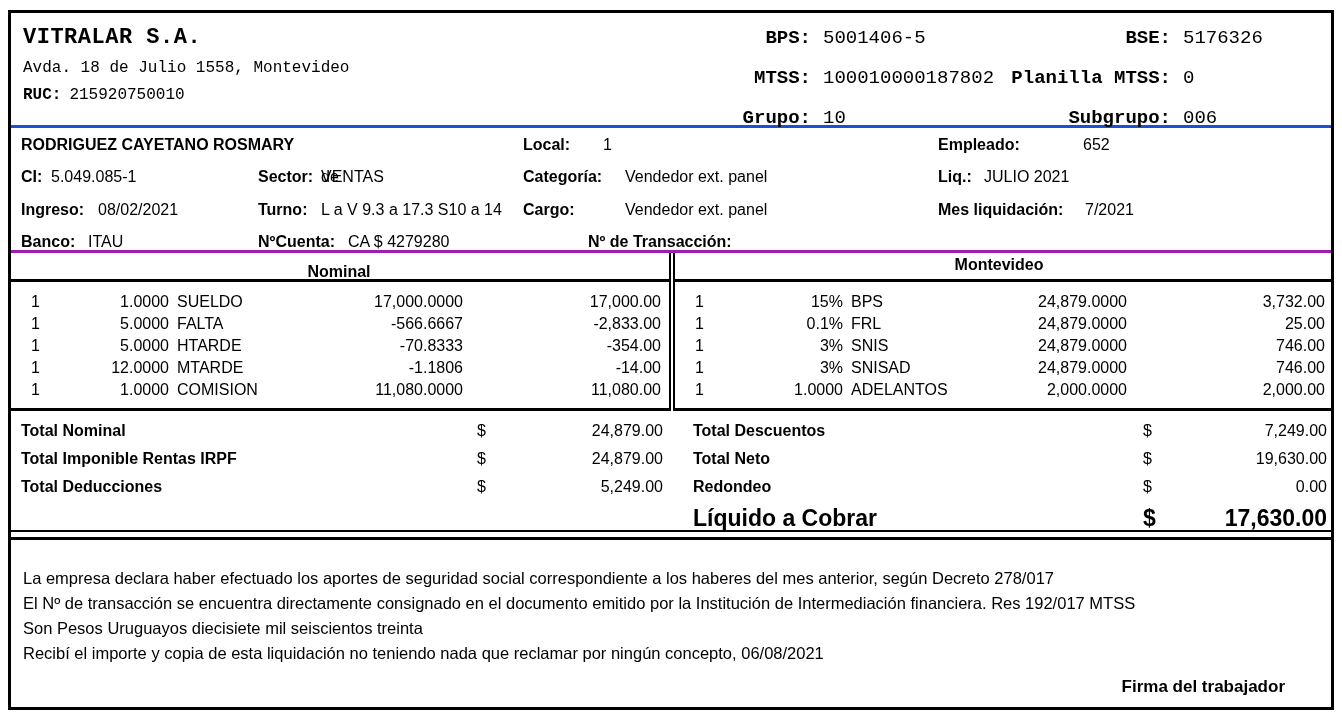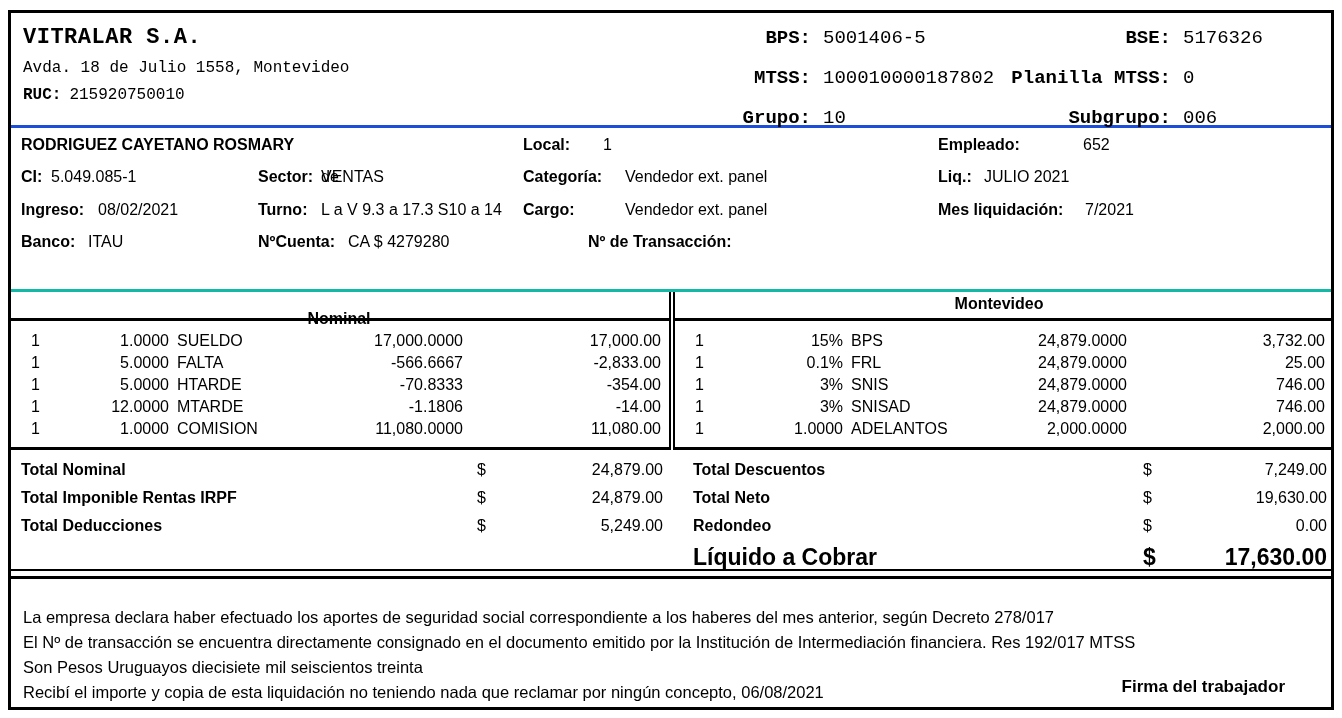--- a/index.html
+++ b/index.html
@@ -23,26 +23,26 @@
   .co-ruc .val{margin-left:8px;}
   .registry{
     margin-left:auto;width:610px;display:grid;
     grid-template-columns:90px 200px 160px auto;
     font-size:19px;row-gap:18px;align-content:start;padding-top:14px;
     box-sizing:border-box;padding-right:14px;
   }
   .registry .lbl{font-weight:bold;text-align:right;white-space:nowrap;}
   .registry .val{padding-left:12px;white-space:nowrap;}
   
-  .emp{height:164px;border-bottom:3px solid #14b8a6;box-sizing:border-box;position:relative;font-size:16px;}
+  .emp{height:125px;border-bottom:3px solid #a21caf;box-sizing:border-box;position:relative;font-size:16px;}
   .emp span{position:absolute;white-space:nowrap;}
   
   .bandwrap{position:relative;}
   .band{height:29px;border-bottom:3px solid #000;box-sizing:border-box;display:flex;font-size:16px;font-weight:bold;}
-  .band-left{width:656px;text-align:center;padding-top:18px;}
+  .band-left{width:656px;text-align:center;padding-top:10px;}
   .band-right{flex:1;text-align:center;padding-top:3px;}
   .items{height:129px;border-bottom:3px solid #000;box-sizing:border-box;display:flex;padding-top:9px;font-size:16px;}
   .tbl{display:flex;flex-direction:column;}
   .tbl.leftt{width:656px;}
   .tbl.rightt{margin-left:8px;flex:1;}
   .irow{display:grid;height:22px;line-height:22px;}
   .tbl.leftt .irow{grid-template-columns:46px 112px 1fr 150px 196px;}
   .tbl.rightt .irow{grid-template-columns:58px 110px 1fr 160px 196px;}
   .irow .c1{padding-left:20px;}
   .irow .c2{text-align:right;}

